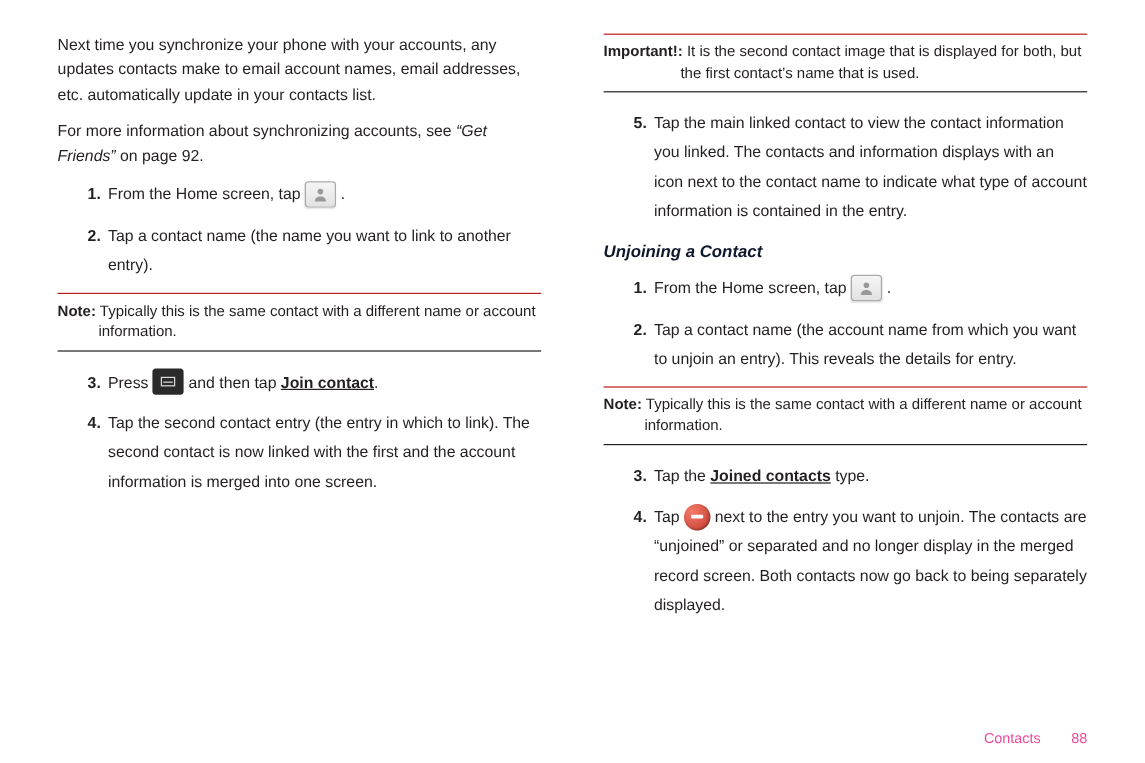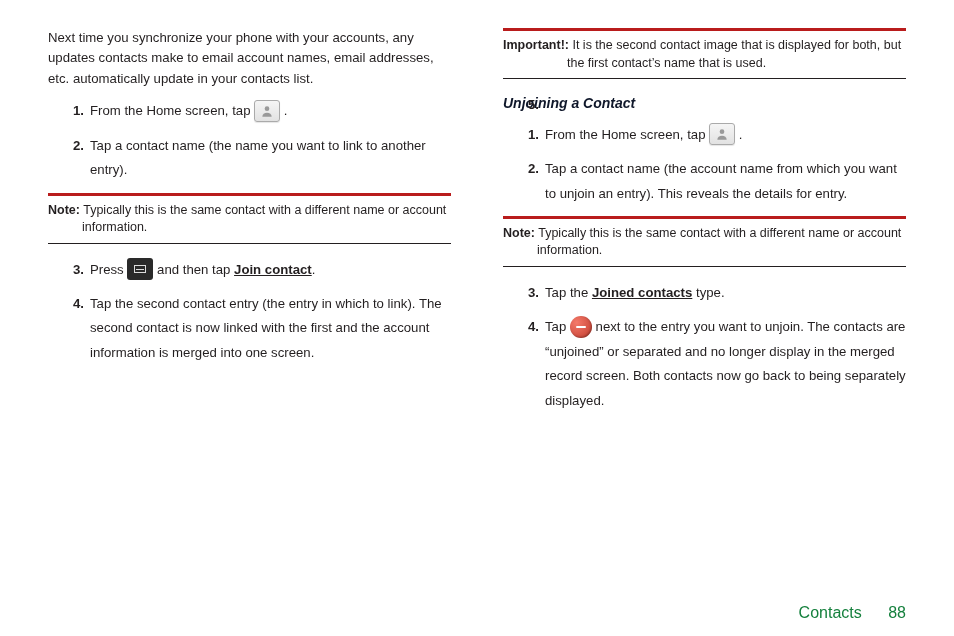--- a/index.html
+++ b/index.html
@@ -18,21 +18,21 @@
   }
   .col { flex: 1; font-size: 13.2px; line-height: 1.55; }
   p { margin-bottom: 10px; }
   .ref-italic { font-style: italic; }
   ol { list-style: none; padding-left: 24px; }
   ol > li { position: relative; margin-bottom: 10px; padding-left: 18px; line-height: 1.85; }
   ol > li .num {
     position: absolute; left: -6px; top: 0; font-weight: bold; width: 18px; text-align: right;
   }
   .note-box {
-    border-top: 3px solid #b91c1c;
+    border-top: 1px solid #b91c1c;
     border-bottom: 1px solid #231f20;
     padding: 6px 0;
     margin: 10px 0 14px 0;
     font-size: 12.5px;
     line-height: 1.4;
   }
   .note-box .nb-label { font-weight: bold; }
   .note-indent { padding-left: 34px; text-indent: -34px; }
   .imp-indent { padding-left: 64px; text-indent: -64px; }
   .imp-sub { padding-left: 64px; text-indent: 0; margin-top: 2px; }
@@ -63,32 +63,35 @@
     box-shadow: inset -1px -1px 2px rgba(0,0,0,.3);
   }
   .icon-minus::before {
     content:""; width: 10px; height: 2.5px; background:#fff; border-radius:1px;
   }
   .heading-sub {
     color: #0f172a; font-weight: bold; font-style: italic; font-size: 14px;
     margin: 6px 0 8px 0;
   }
   .footer {
-    position: absolute; bottom: 14px; right: 48px; font-size: 16px; color:#15803d;
+    position: absolute; bottom: 14px; right: 48px; font-size: 12px; color:#ec4899;
   }
   .footer .sec { margin-right: 22px; }
   b { font-weight: bold; text-decoration: underline; }
 </style>
 </head>
 <body>
 
 <div class="cols">
 
   <div class="col">
     <p>Next time you synchronize your phone with your accounts, any updates contacts make to email account names, email addresses, etc. automatically update in your contacts list.</p>
+    <p>
+      <span>For more information about synchronizing accounts, see </span><span class="ref-italic">“Get Friends”</span><span> on page 92.</span>
+    </p>
     <ol>
       <li>
         <span class="num">1.</span>
         <span>From the Home screen, tap </span>
         <span class="inline-icon icon-contacts">
           <svg viewBox="0 0 24 24">
               <circle cx="12" cy="8" r="4" fill="#999"></circle>
               <path d="M4 22c0-4.5 3.5-7 8-7s8 2.5 8 7" fill="#999"></path>
             </svg>
         </span>
@@ -122,20 +125,21 @@
 
   <div class="col">
     <div class="note-box" style="margin-top:0">
       <div class="imp-indent">
         <span class="nb-label">Important!:</span><span> It is the second contact image that is displayed for both, but the first contact’s name that is used.</span>
       </div>
     </div>
     <ol>
       <li>
         <span class="num">5.</span>
+        <span>Tap the main linked contact to view the contact information you linked. The contacts and information displays with an icon next to the contact name to indicate what type of account information is contained in the entry.</span>
       </li>
     </ol>
     <div class="heading-sub">Unjoining a Contact</div>
     <ol>
       <li>
         <span class="num">1.</span>
         <span>From the Home screen, tap </span>
         <span class="inline-icon icon-contacts">
           <svg viewBox="0 0 24 24">
               <circle cx="12" cy="8" r="4" fill="#999"></circle>

